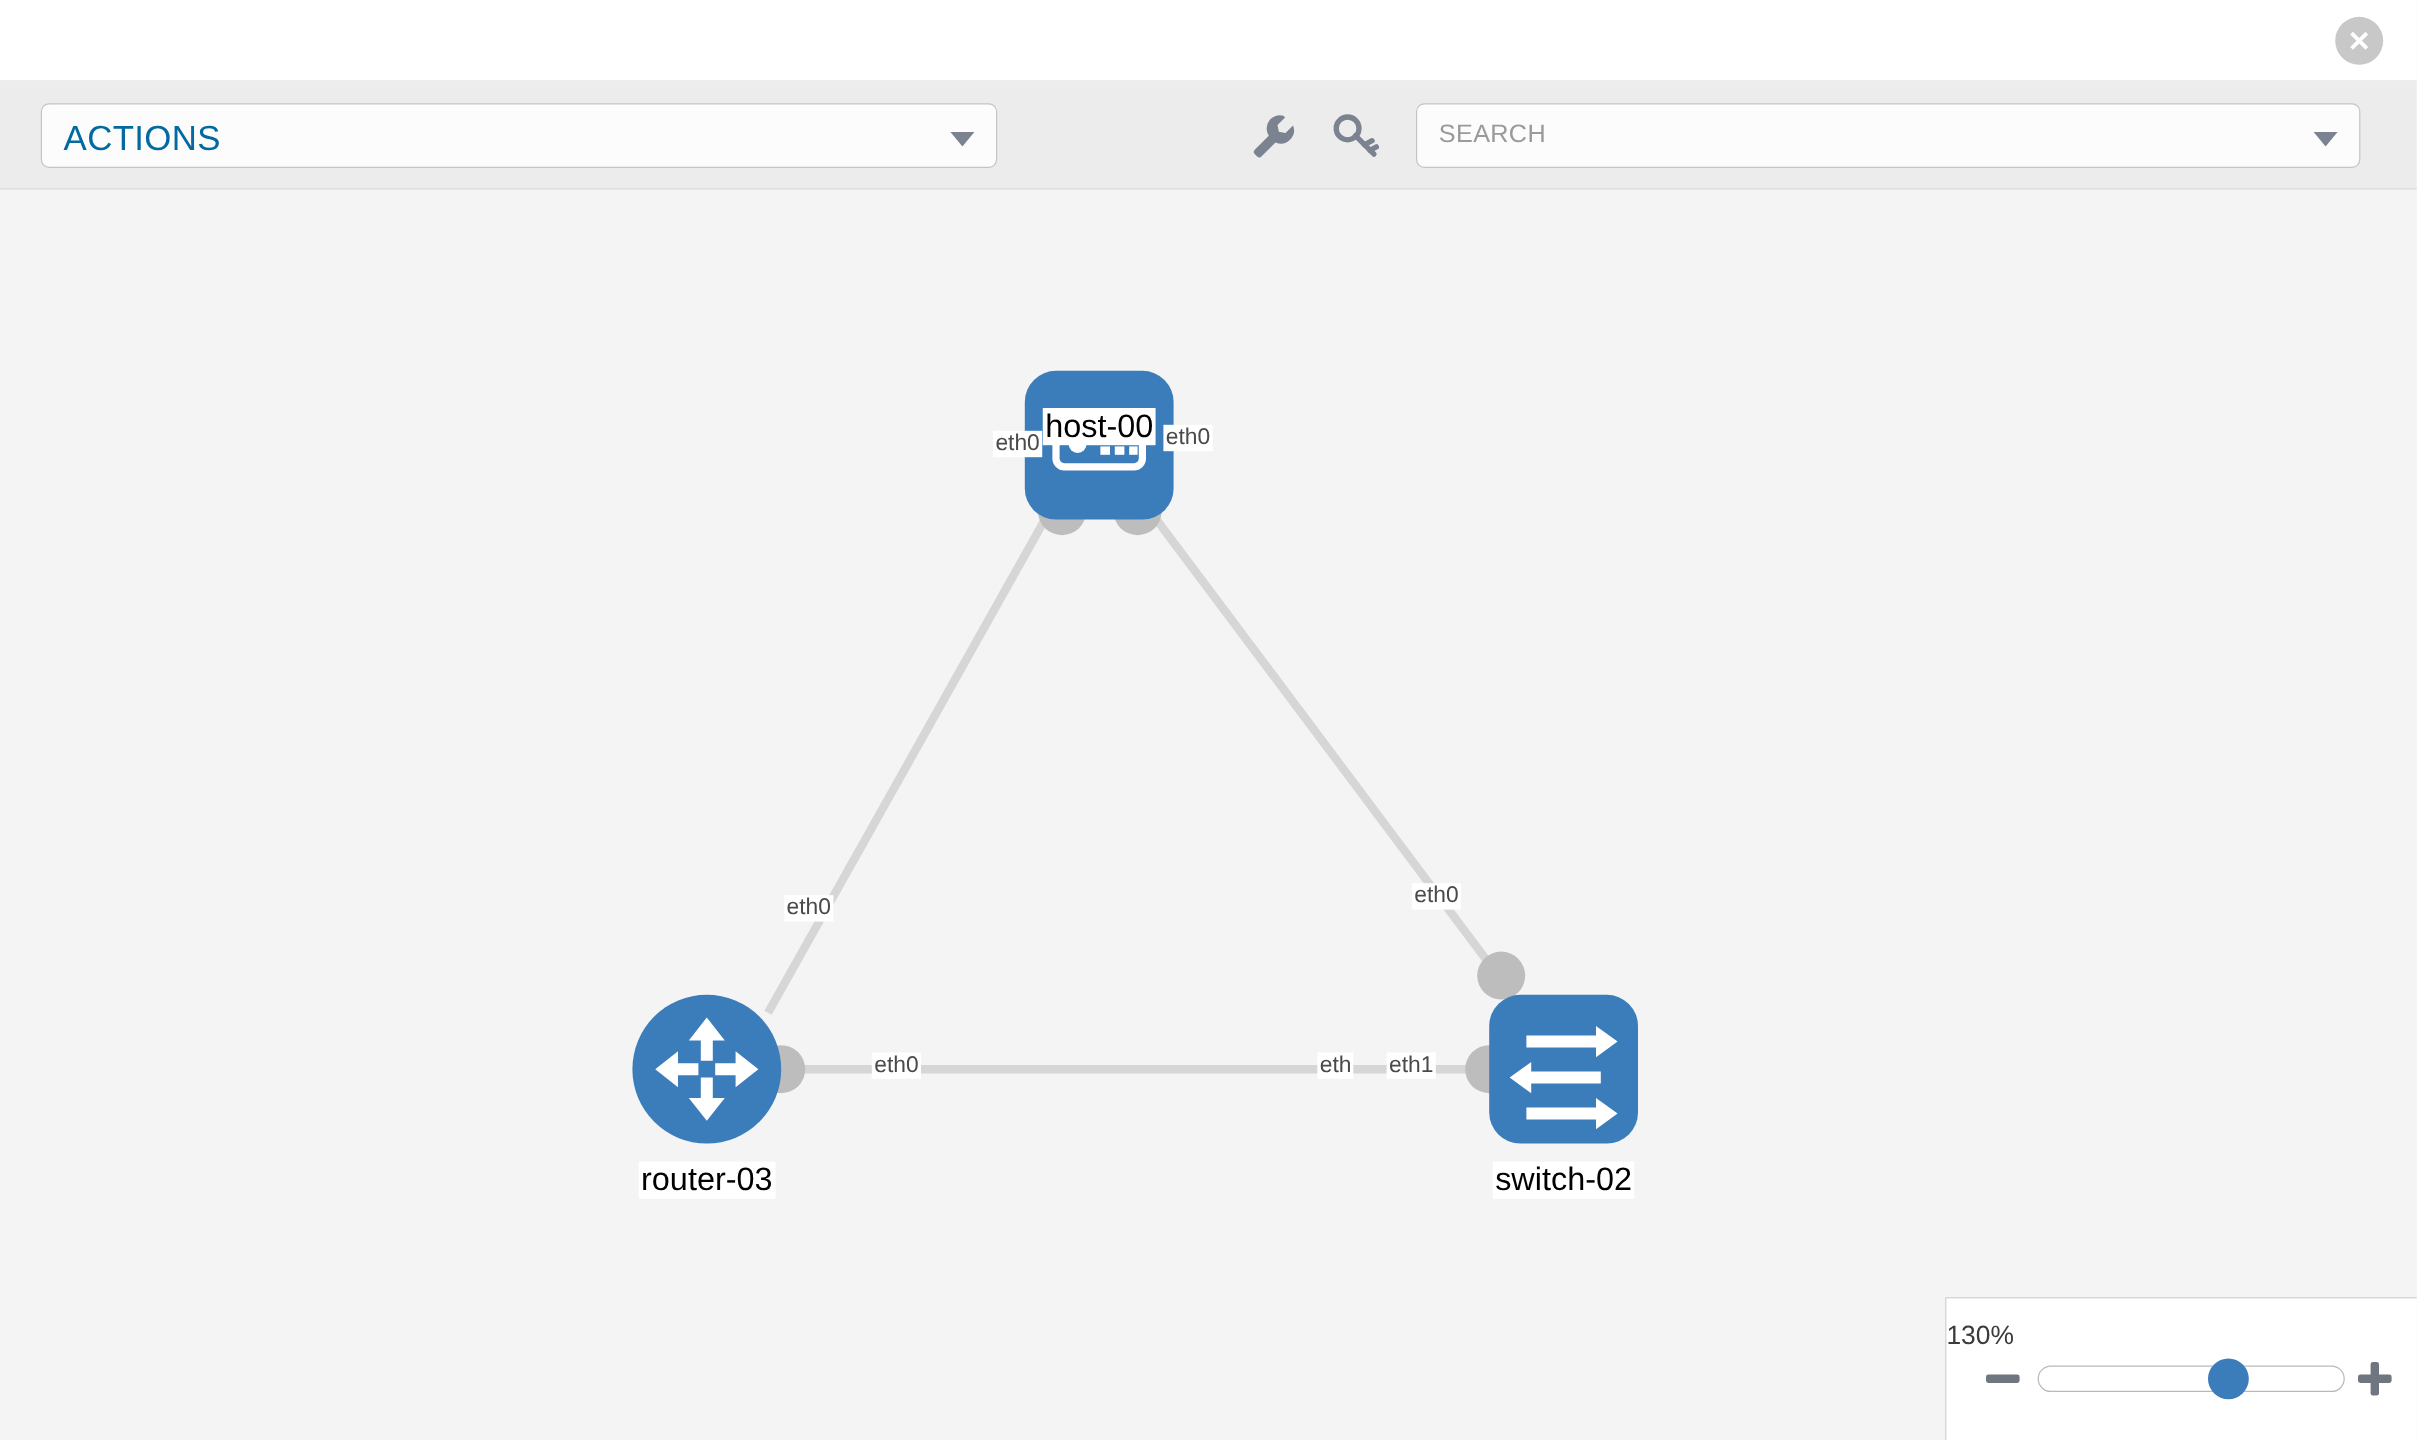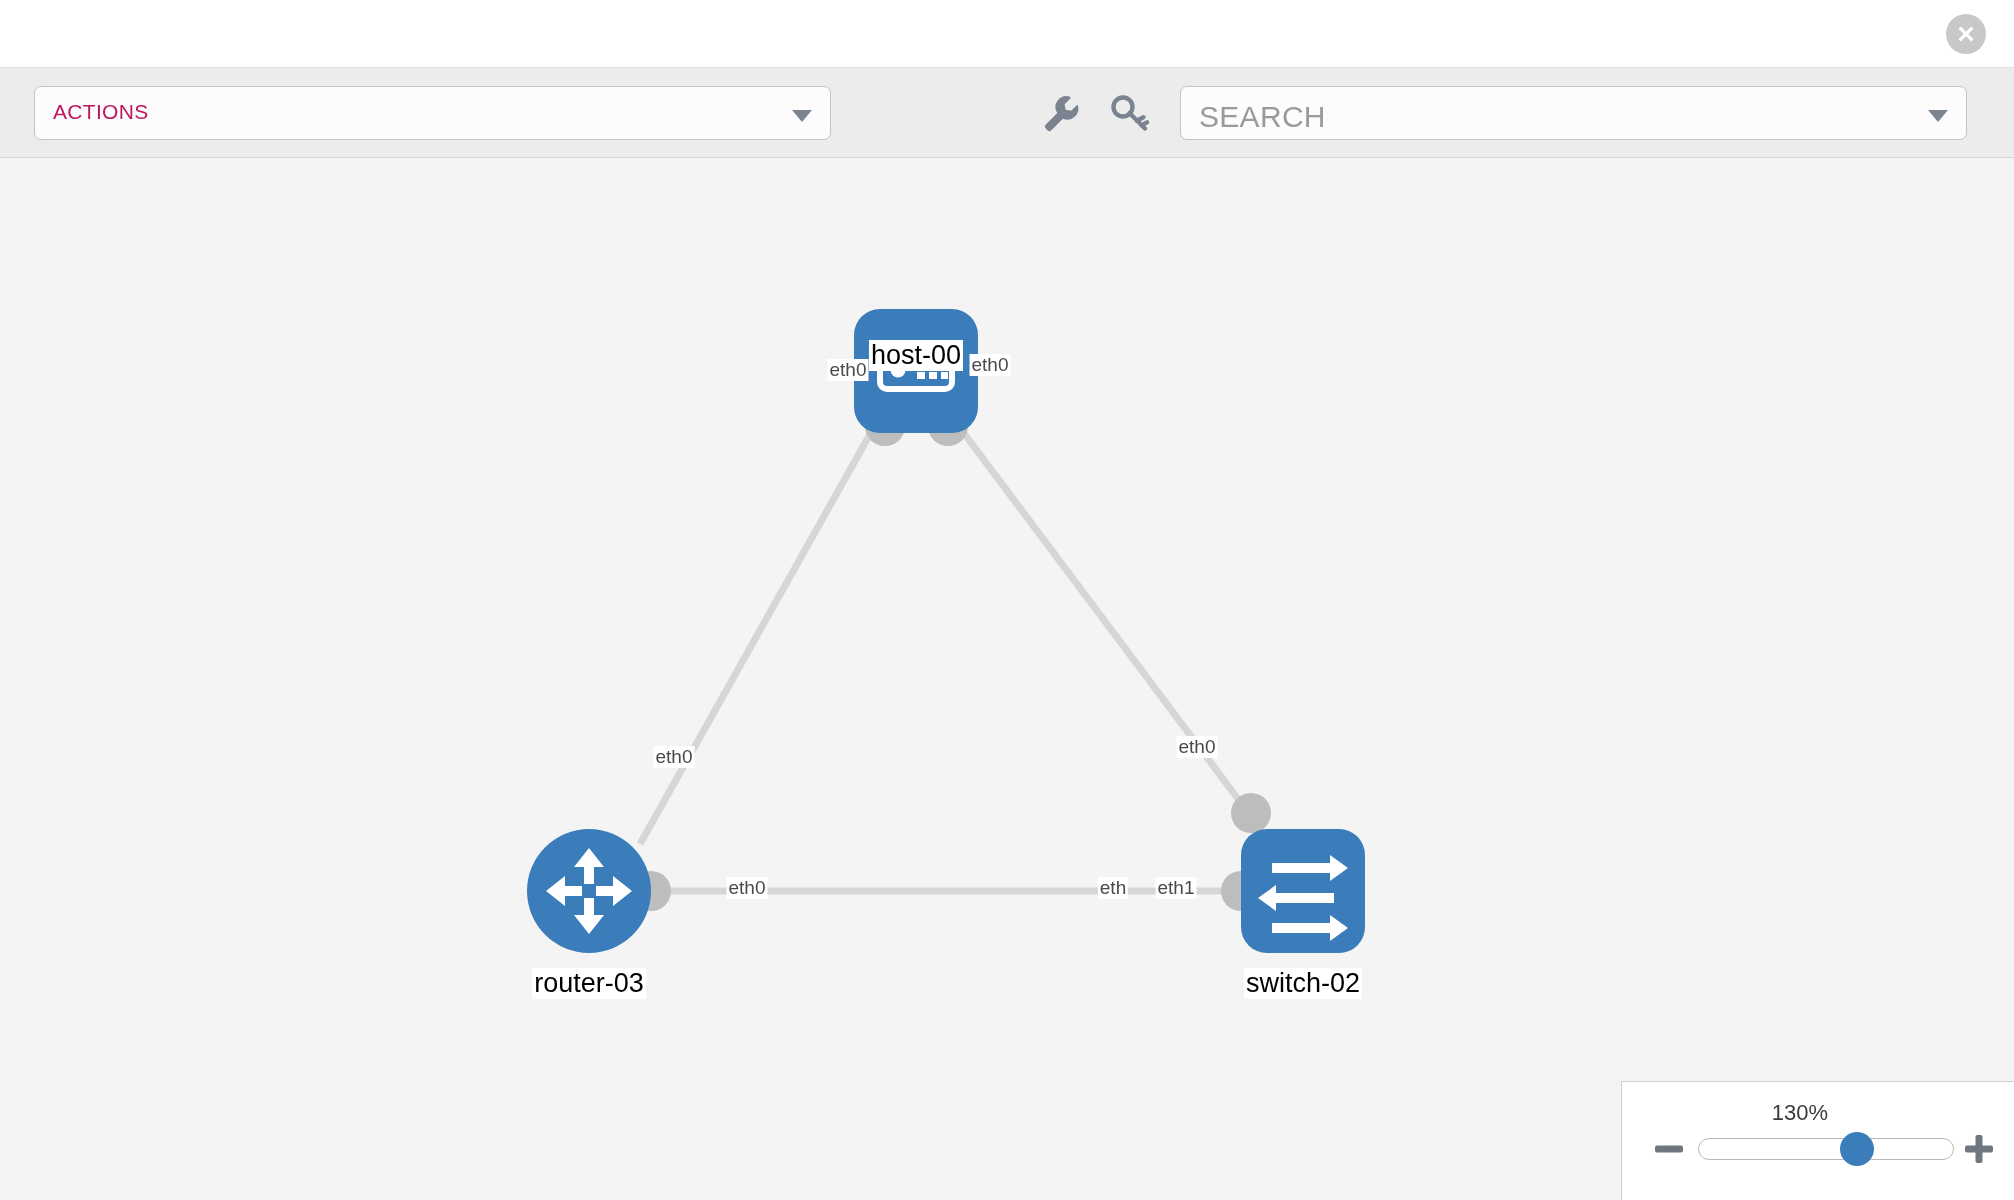--- a/index.html
+++ b/index.html
@@ -70,22 +70,22 @@
     background: #fcfcfc;
     border: 1px solid #c4c4c4;
     border-radius: 7px;
     box-sizing: border-box;
     cursor: pointer;
   }
   .actions-label {
     position: absolute;
     left: 18px;
     top: 13px;
-    font-size: 21px;
-    color: #be185d;
+    font-size: 29px;
+    color: #0369a1;
     letter-spacing: 0.3px;
   }
   .caret {
     position: absolute;
     right: 18px;
     top: 23px;
     width: 0; height: 0;
     border-left: 10px solid transparent;
     border-right: 10px solid transparent;
     border-top: 12px solid #7b8390;
@@ -110,21 +110,21 @@
     background: #fcfcfc;
     border: 1px solid #c4c4c4;
     border-radius: 7px;
     box-sizing: border-box;
     cursor: text;
   }
   .search-text {
     position: absolute;
     left: 18px;
     top: 13px;
-    font-size: 30px;
+    font-size: 21px;
     color: #9a9a9a;
     letter-spacing: 0.3px;
   }
 
   
   .canvas {
     position: absolute;
     left: 0; top: 158px;
     width: 2014px;
     height: 1042px;
@@ -162,21 +162,21 @@
     height: 125px;
     background: #ffffff;
     border: 1px solid #cfcfcf;
     box-sizing: border-box;
   }
   .zoom-value {
     position: absolute;
     left: 0;
     top: 18px;
     width: 356px;
-    text-align: center;
+    text-align: left;
     font-size: 22px;
     color: #3b3b3b;
   }
   .zoom-minus, .zoom-plus {
     position: absolute;
     top: 50px;
     width: 34px;
     height: 34px;
     cursor: pointer;
   }

